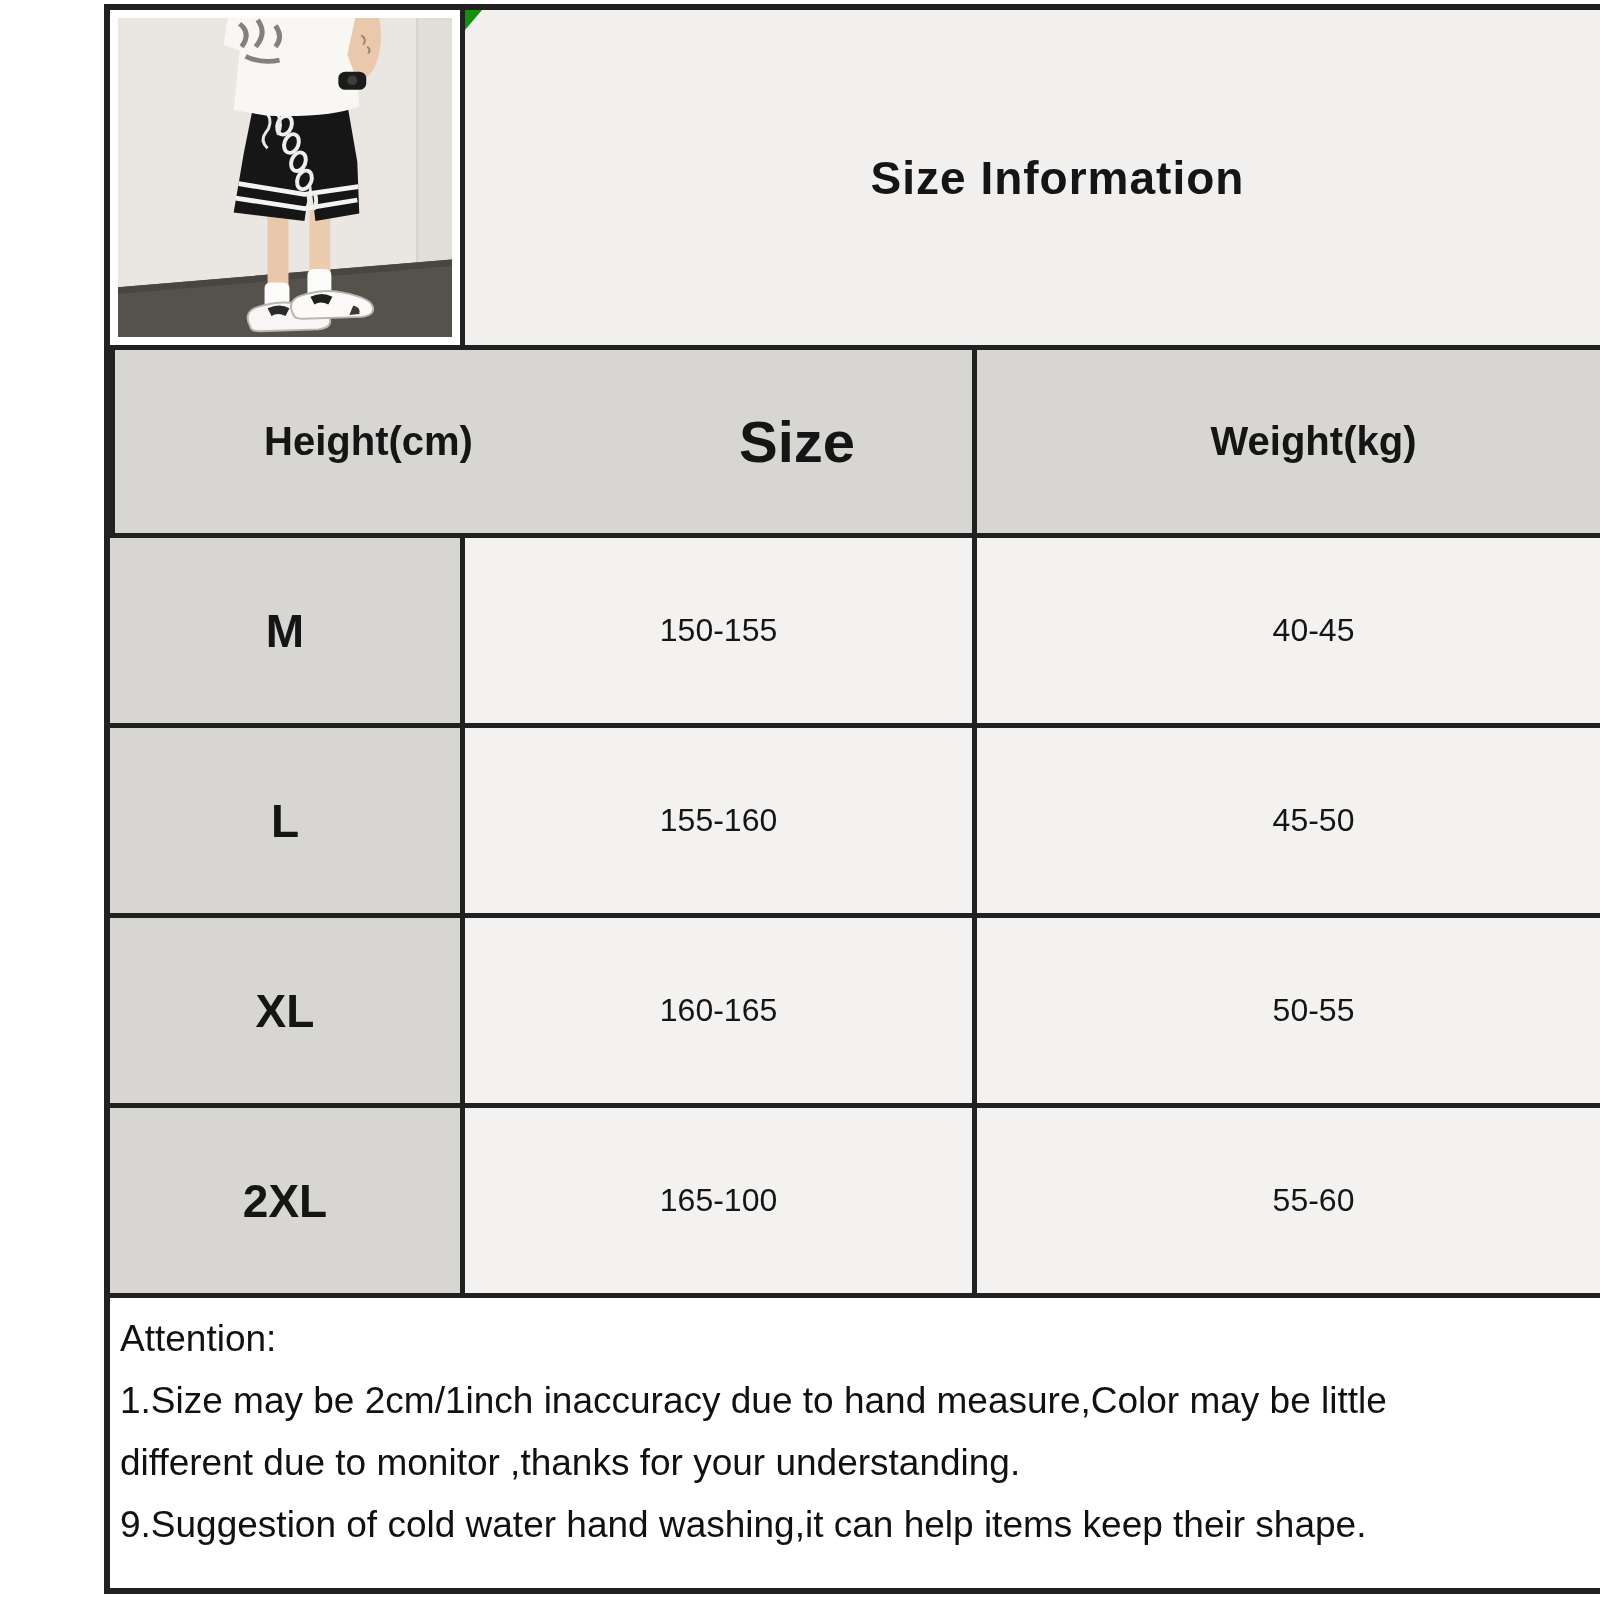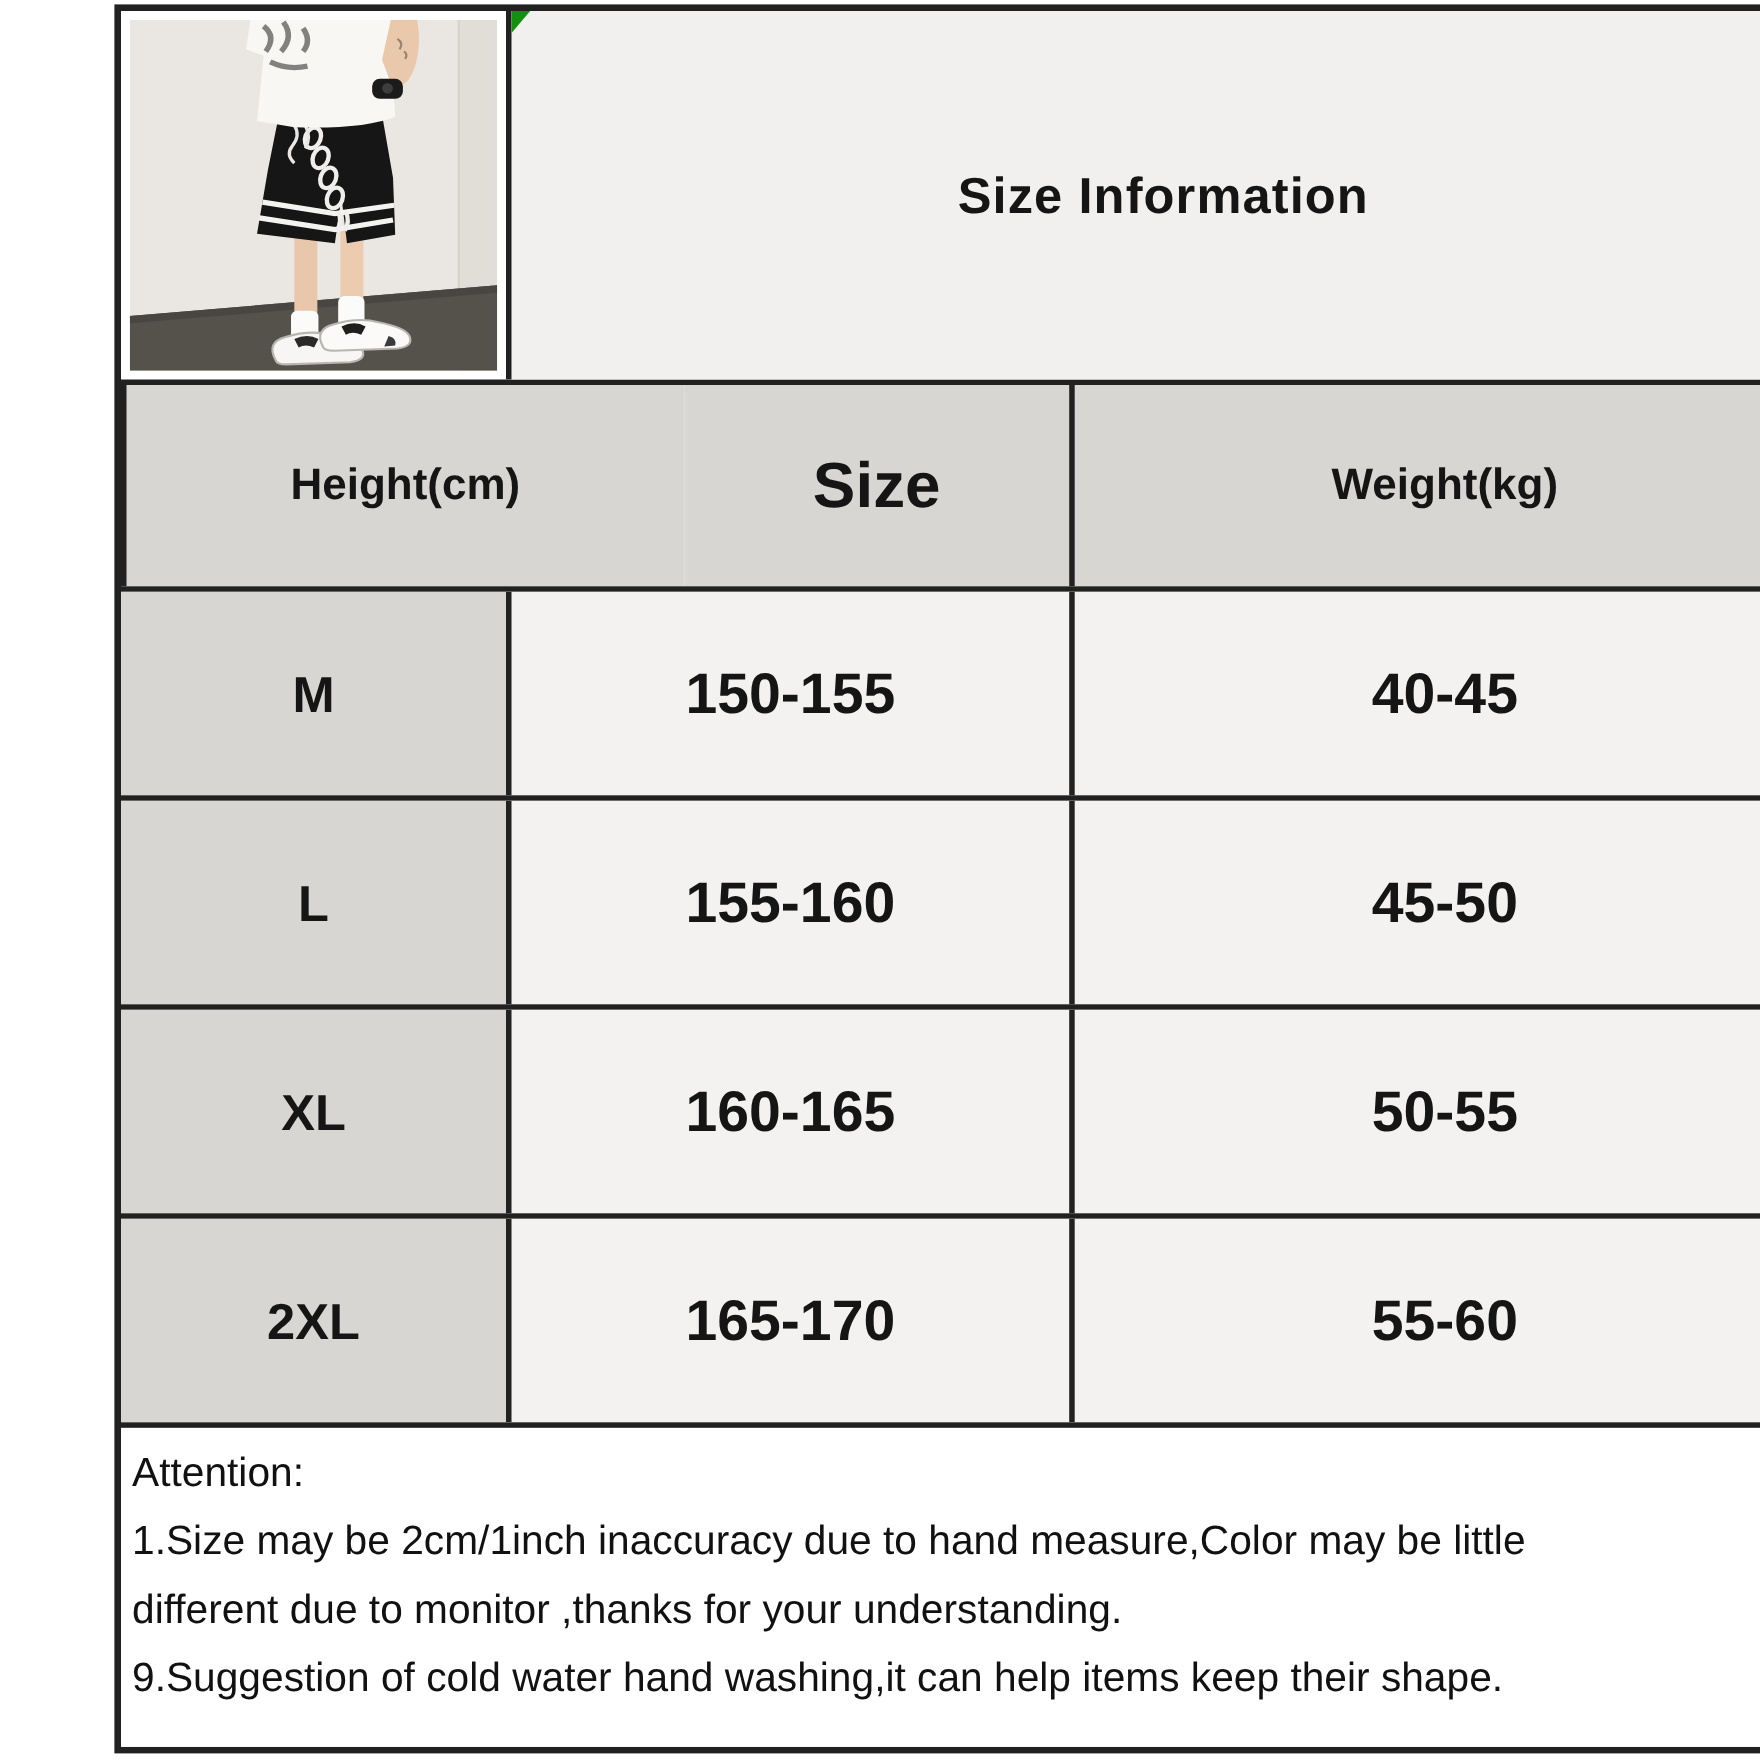--- a/index.html
+++ b/index.html
@@ -44,21 +44,21 @@
     width:0;height:0;
     border-top:20px solid var(--marker-green,#12900e);
     border-right:17px solid transparent;
   }
   .th-cell{background:var(--header-cell-bg,#d7d6d3);}
   .th{font-size:40px;font-weight:700;}
   .th-size{font-size:58px;font-weight:700;}
   .size-cell{background:var(--header-cell-bg,#d7d6d3);}
   .size-label{font-size:46px;font-weight:700;}
   .value-cell{background:var(--value-cell-bg,#f3f2f0);}
-  .value{font-size:52px;font-weight:700;}
+  .value{font-size:32px;font-weight:400;}
   .attention{
     flex:1 1 auto;
     background:#ffffff;
     padding:10px 6px 4px 10px;
     overflow:hidden;
     border-top:5px solid var(--border,#212121);
   }
   .att-line{
     font-size:37px;line-height:62px;
     white-space:nowrap;color:#111;
@@ -178,21 +178,21 @@
       <div class="cell col3 value-cell">
         <span class="value">50-55</span>
       </div>
     </div>
 
     <div class="row data-row">
       <div class="cell col1 size-cell">
         <span class="size-label">2XL</span>
       </div>
       <div class="cell col2 value-cell">
-        <span class="value">165-170</span>
+        <span class="value">165-100</span>
       </div>
       <div class="cell col3 value-cell">
         <span class="value">55-60</span>
       </div>
     </div>
 
     <div class="attention">
       <div class="att-line">Attention:</div>
       <div class="att-line">1.Size may be 2cm/1inch inaccuracy due to hand measure,Color may be little</div>
       <div class="att-line">different due to monitor ,thanks for your understanding.</div>

